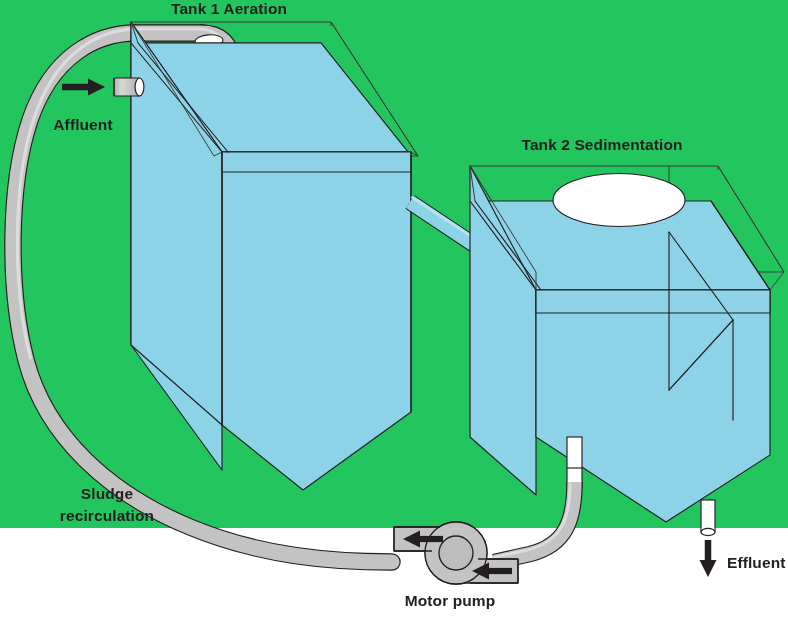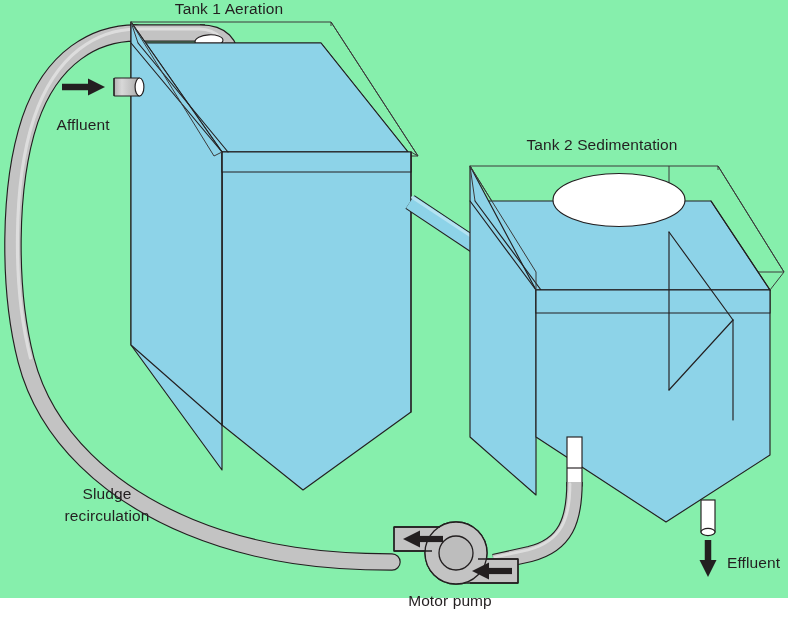--- a/index.html
+++ b/index.html
@@ -10,22 +10,23 @@
   }
   body {
     width: 788px;
     height: 618px;
     overflow: hidden;
     font-family: "Liberation Sans", sans-serif;
   }
   #diagram-root {
     position: relative;
     width: 788px;
-    height: 598px;
-    background: #86efac;
+    height: 528px;
+    background: #22c55e;
+    font-weight: bold;
   }
   svg#scene {
     display: block;
     width: 788px;
     height: 618px;
   }
   .lbl {
     font-family: "Liberation Sans", sans-serif;
     font-size: 15.5px;
     fill: #231f20;

